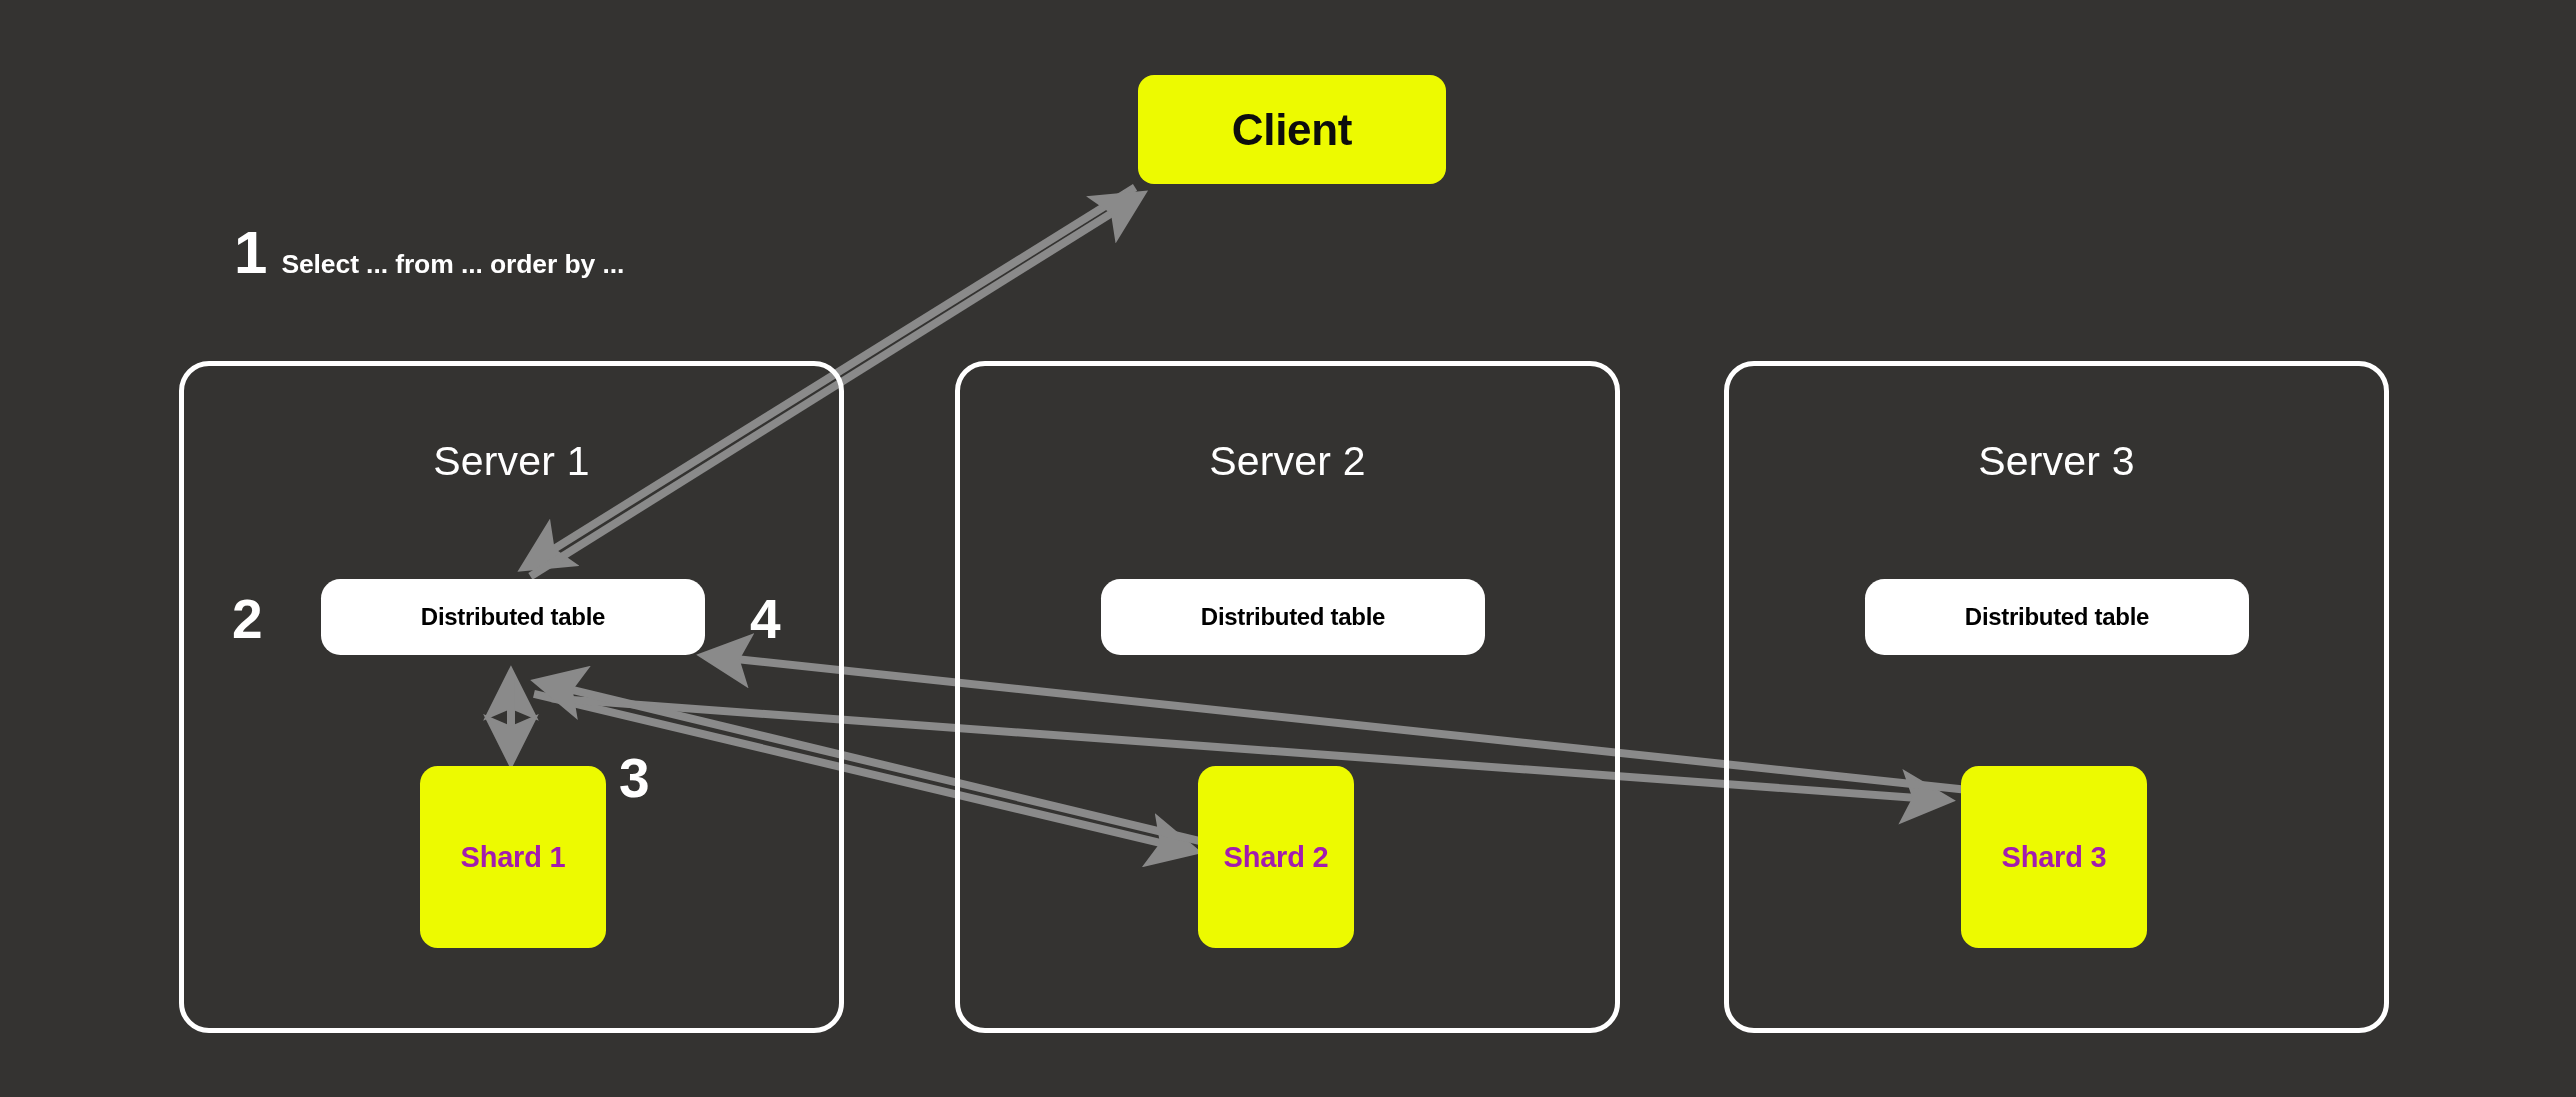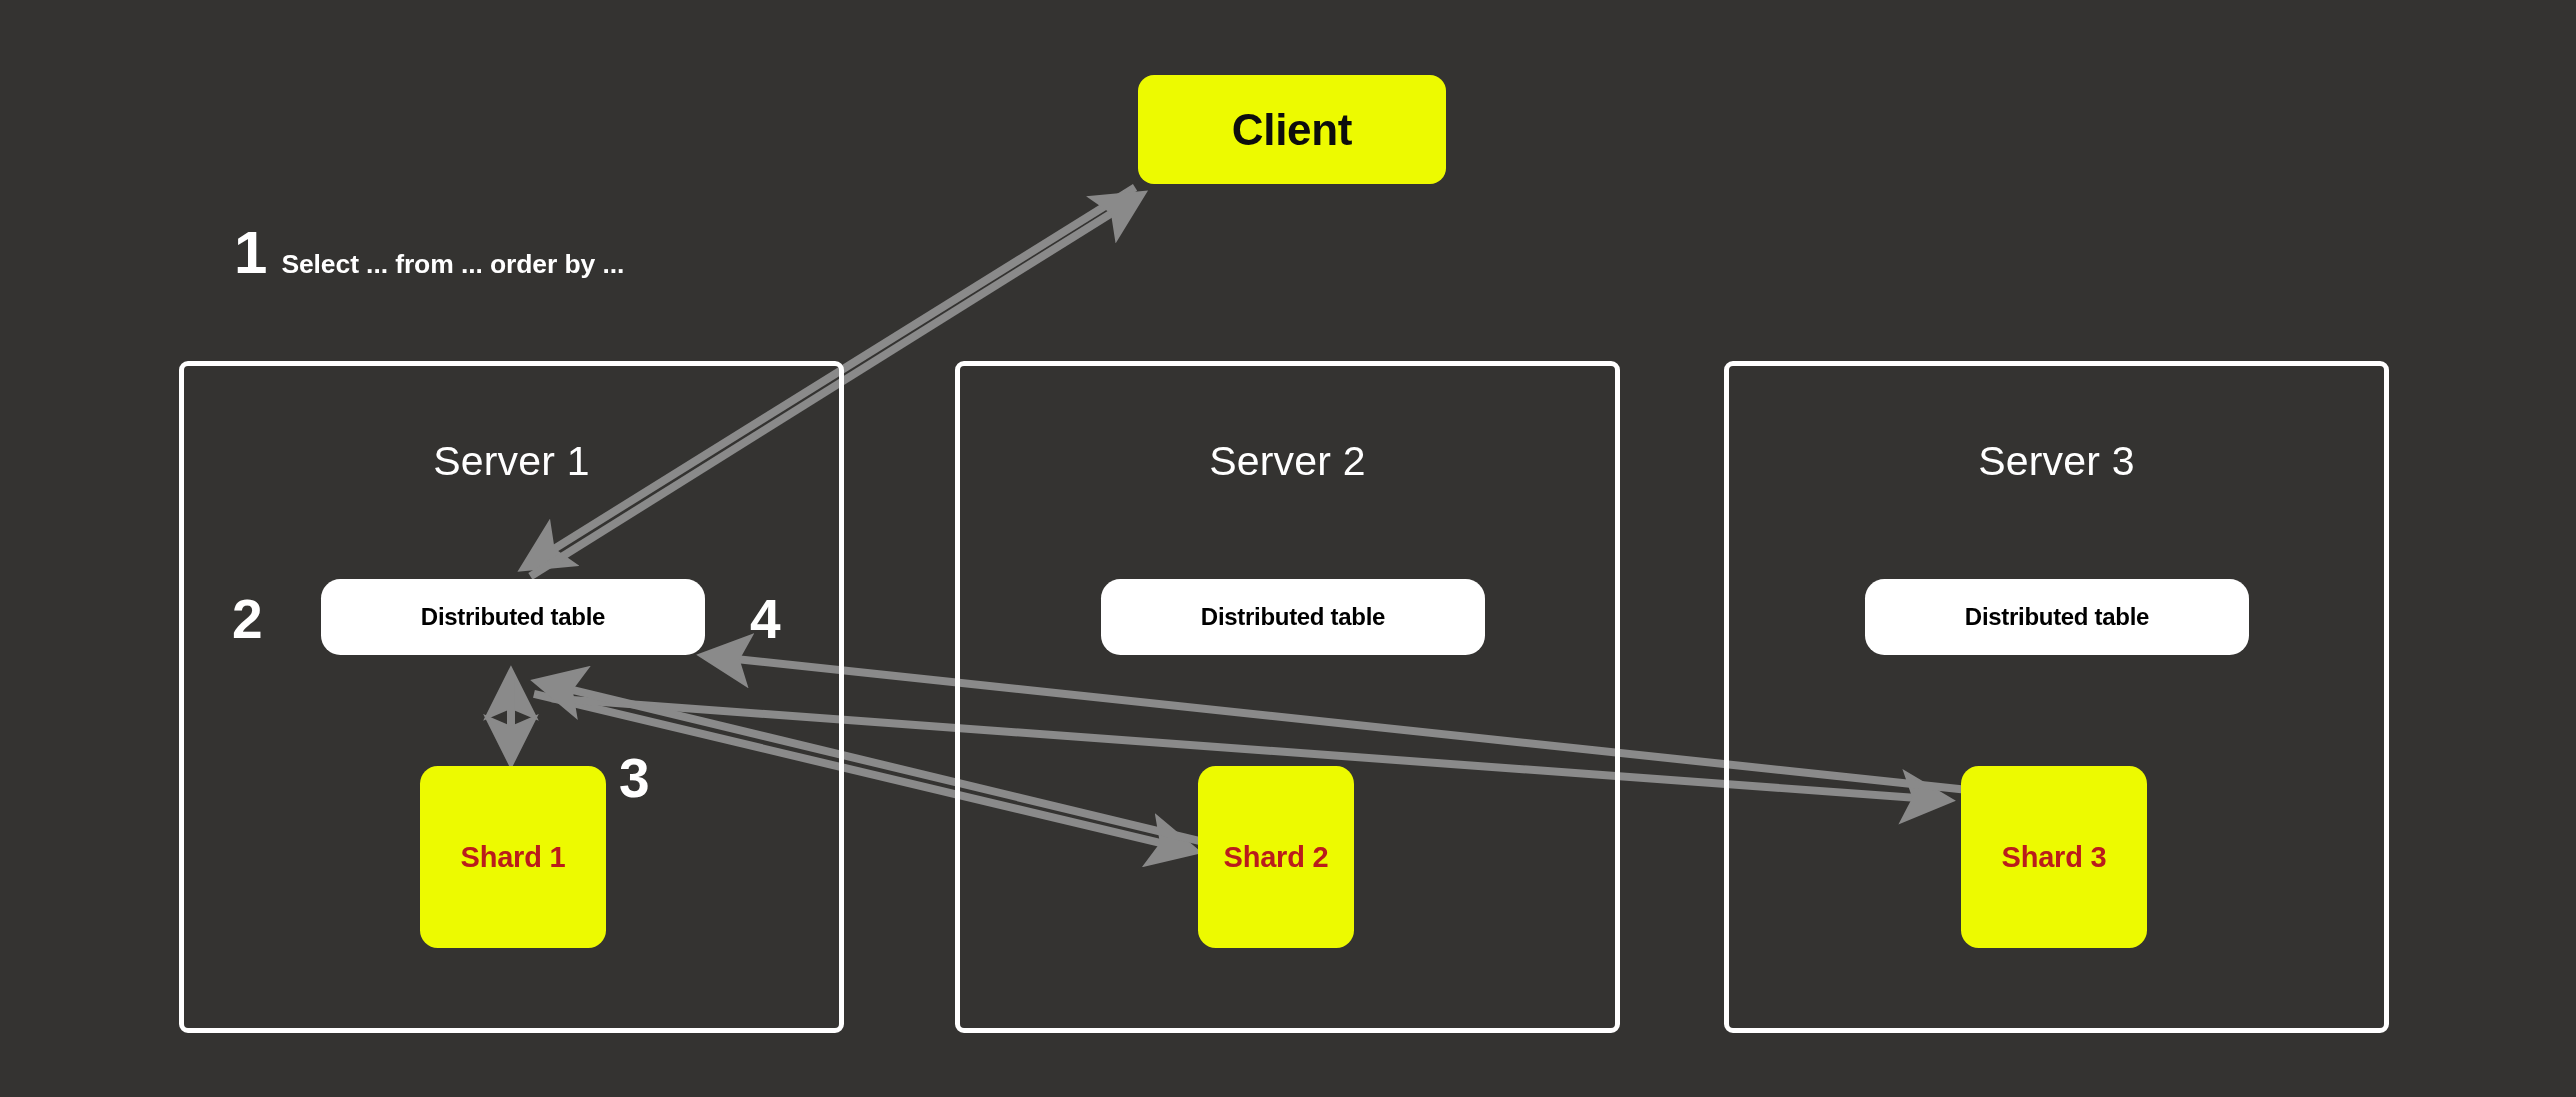--- a/index.html
+++ b/index.html
@@ -30,21 +30,21 @@
     width: 2576px;
     height: 1098px;
     z-index: 1;
     pointer-events: none;
   }
 
   
   .server-panel {
     position: absolute;
     border: 5.3px solid #ffffff;
-    border-radius: 9px;
+    border-radius: 30px;
     box-sizing: border-box;
     z-index: 2;
     background: transparent;
   }
   .server-title {
     position: absolute;
     left: 0;
     right: 0;
     text-align: center;
     color: #ffffff;
@@ -88,21 +88,21 @@
     font-size: 24px;
     font-weight: 700;
     letter-spacing: -0.3px;
   }
 
   .box-shard {
     background: #edfa00;
     border-radius: 17.7px;
   }
   .box-shard > span {
-    color: #b91c1c;
+    color: #a21caf;
     font-size: 29px;
     font-weight: 700;
     letter-spacing: -0.2px;
   }
 
   
   .step-num {
     position: absolute;
     color: #ffffff;
     font-weight: 700;

